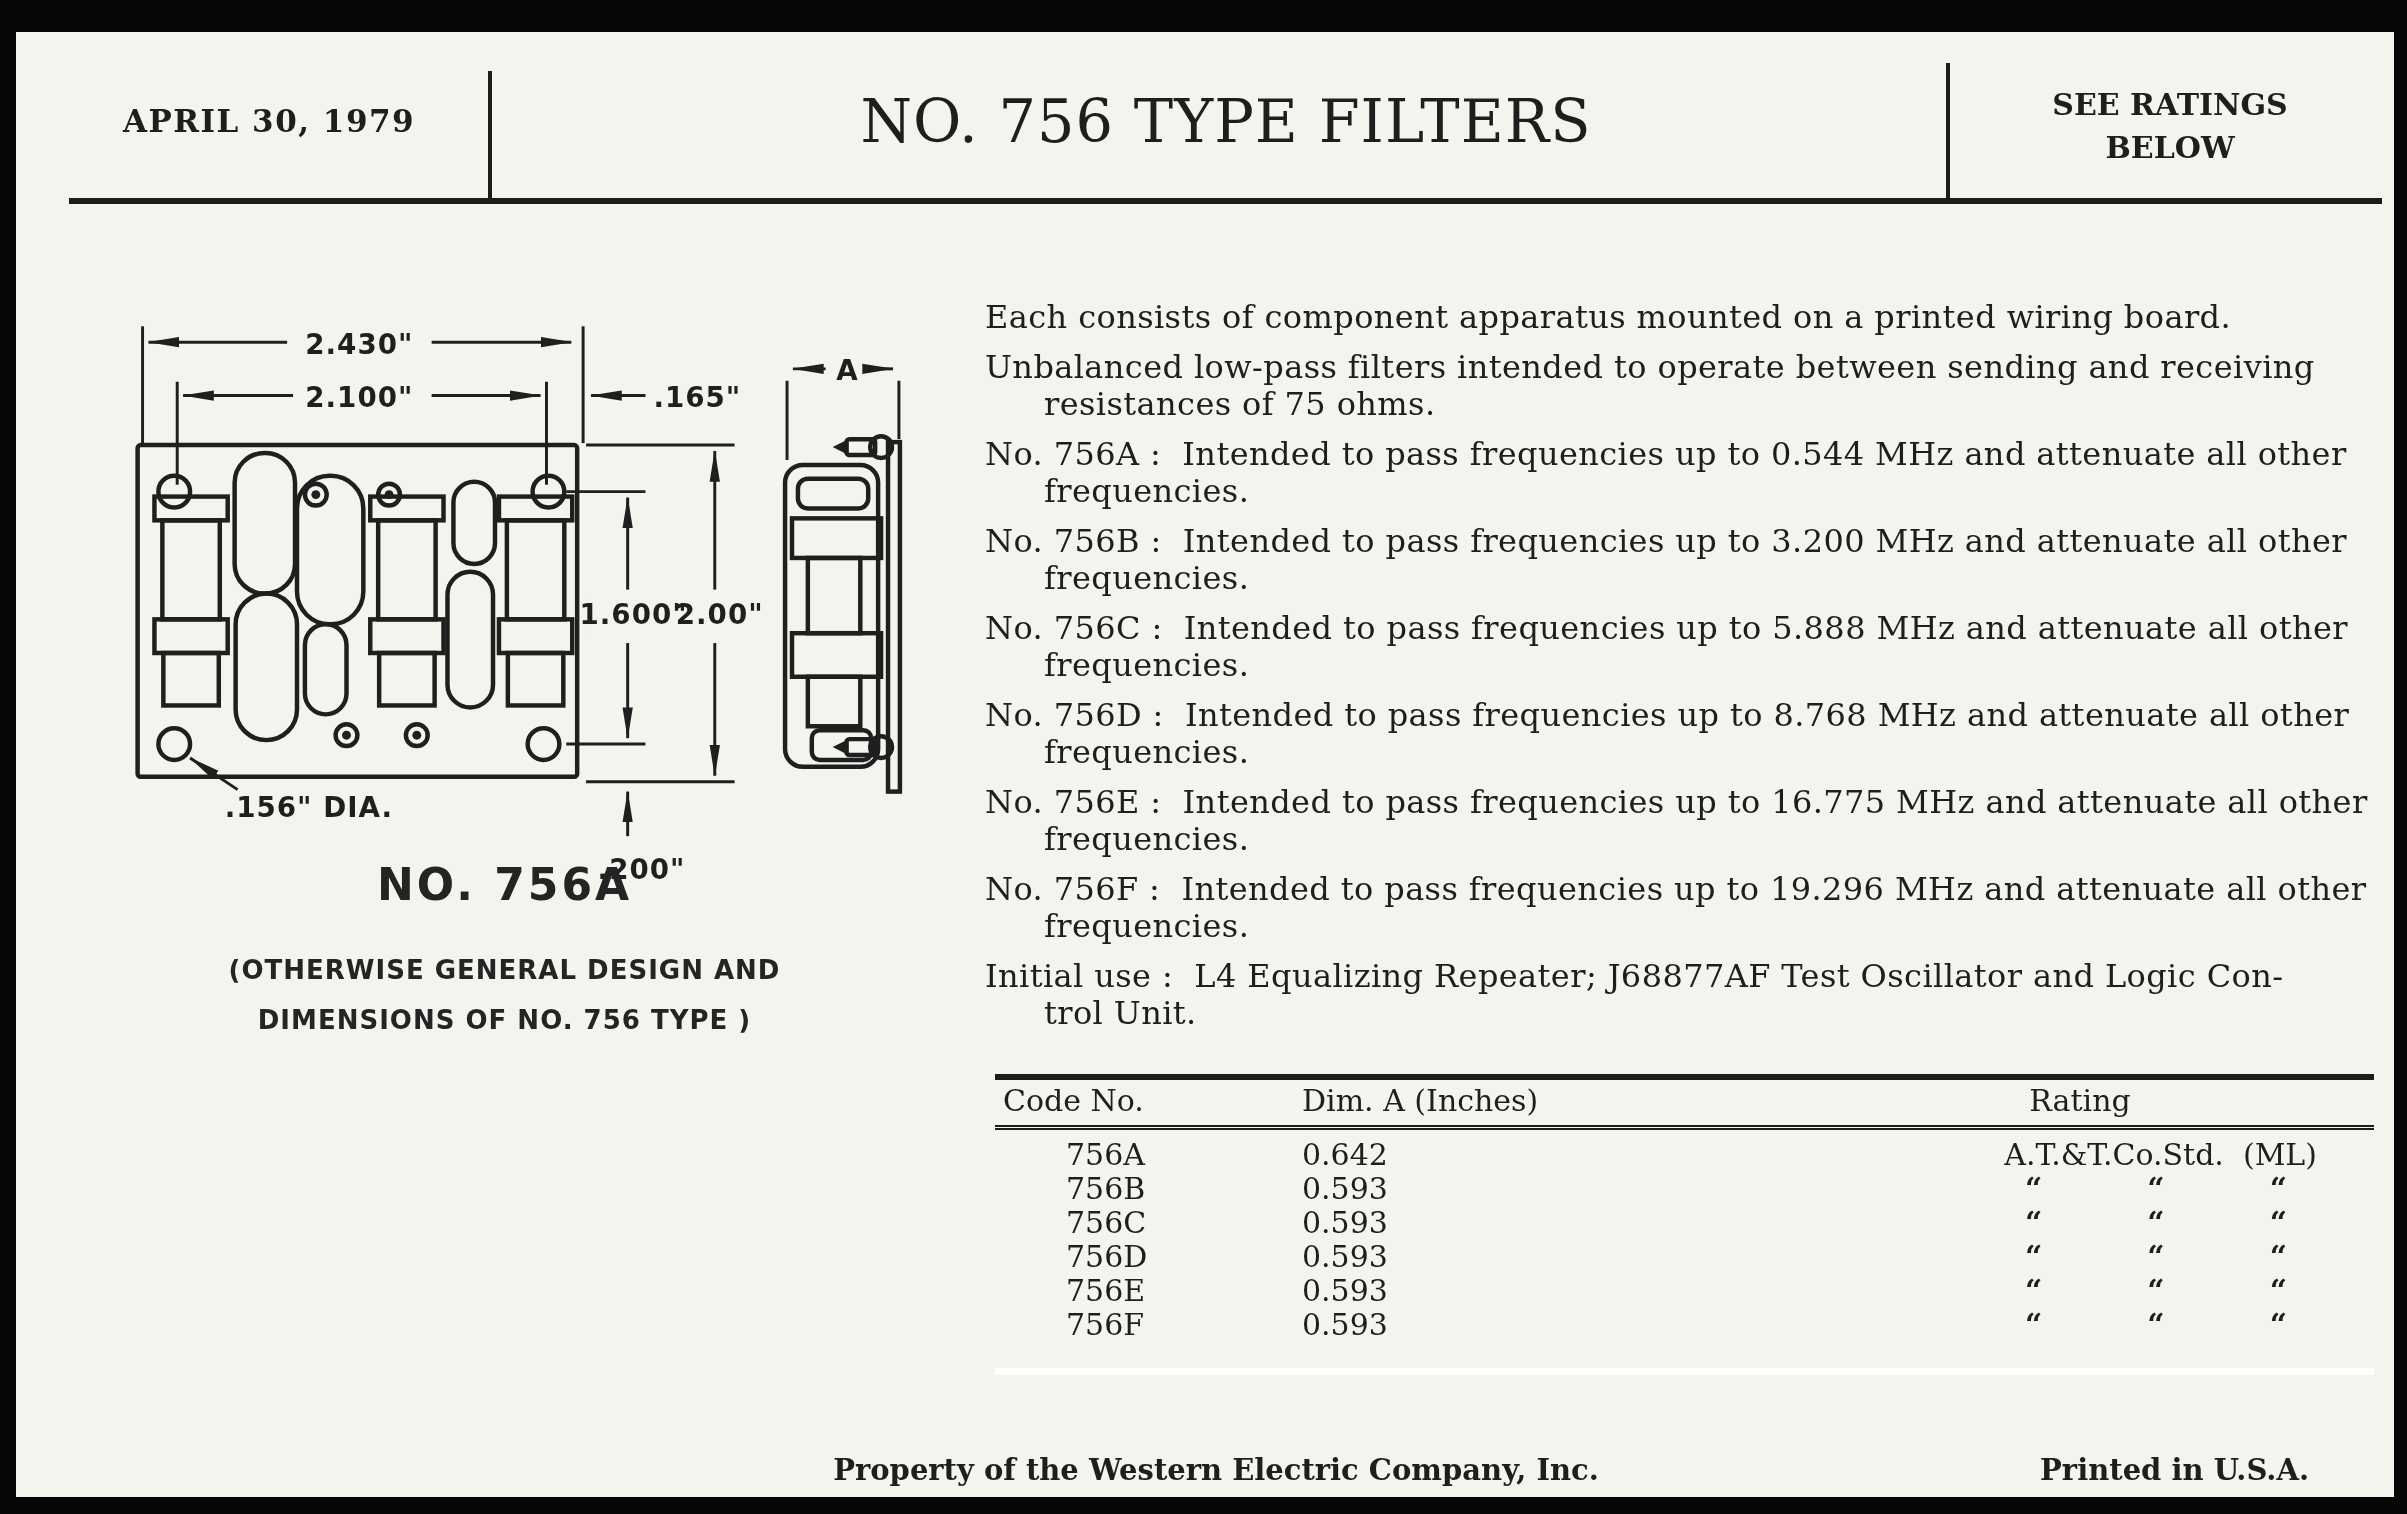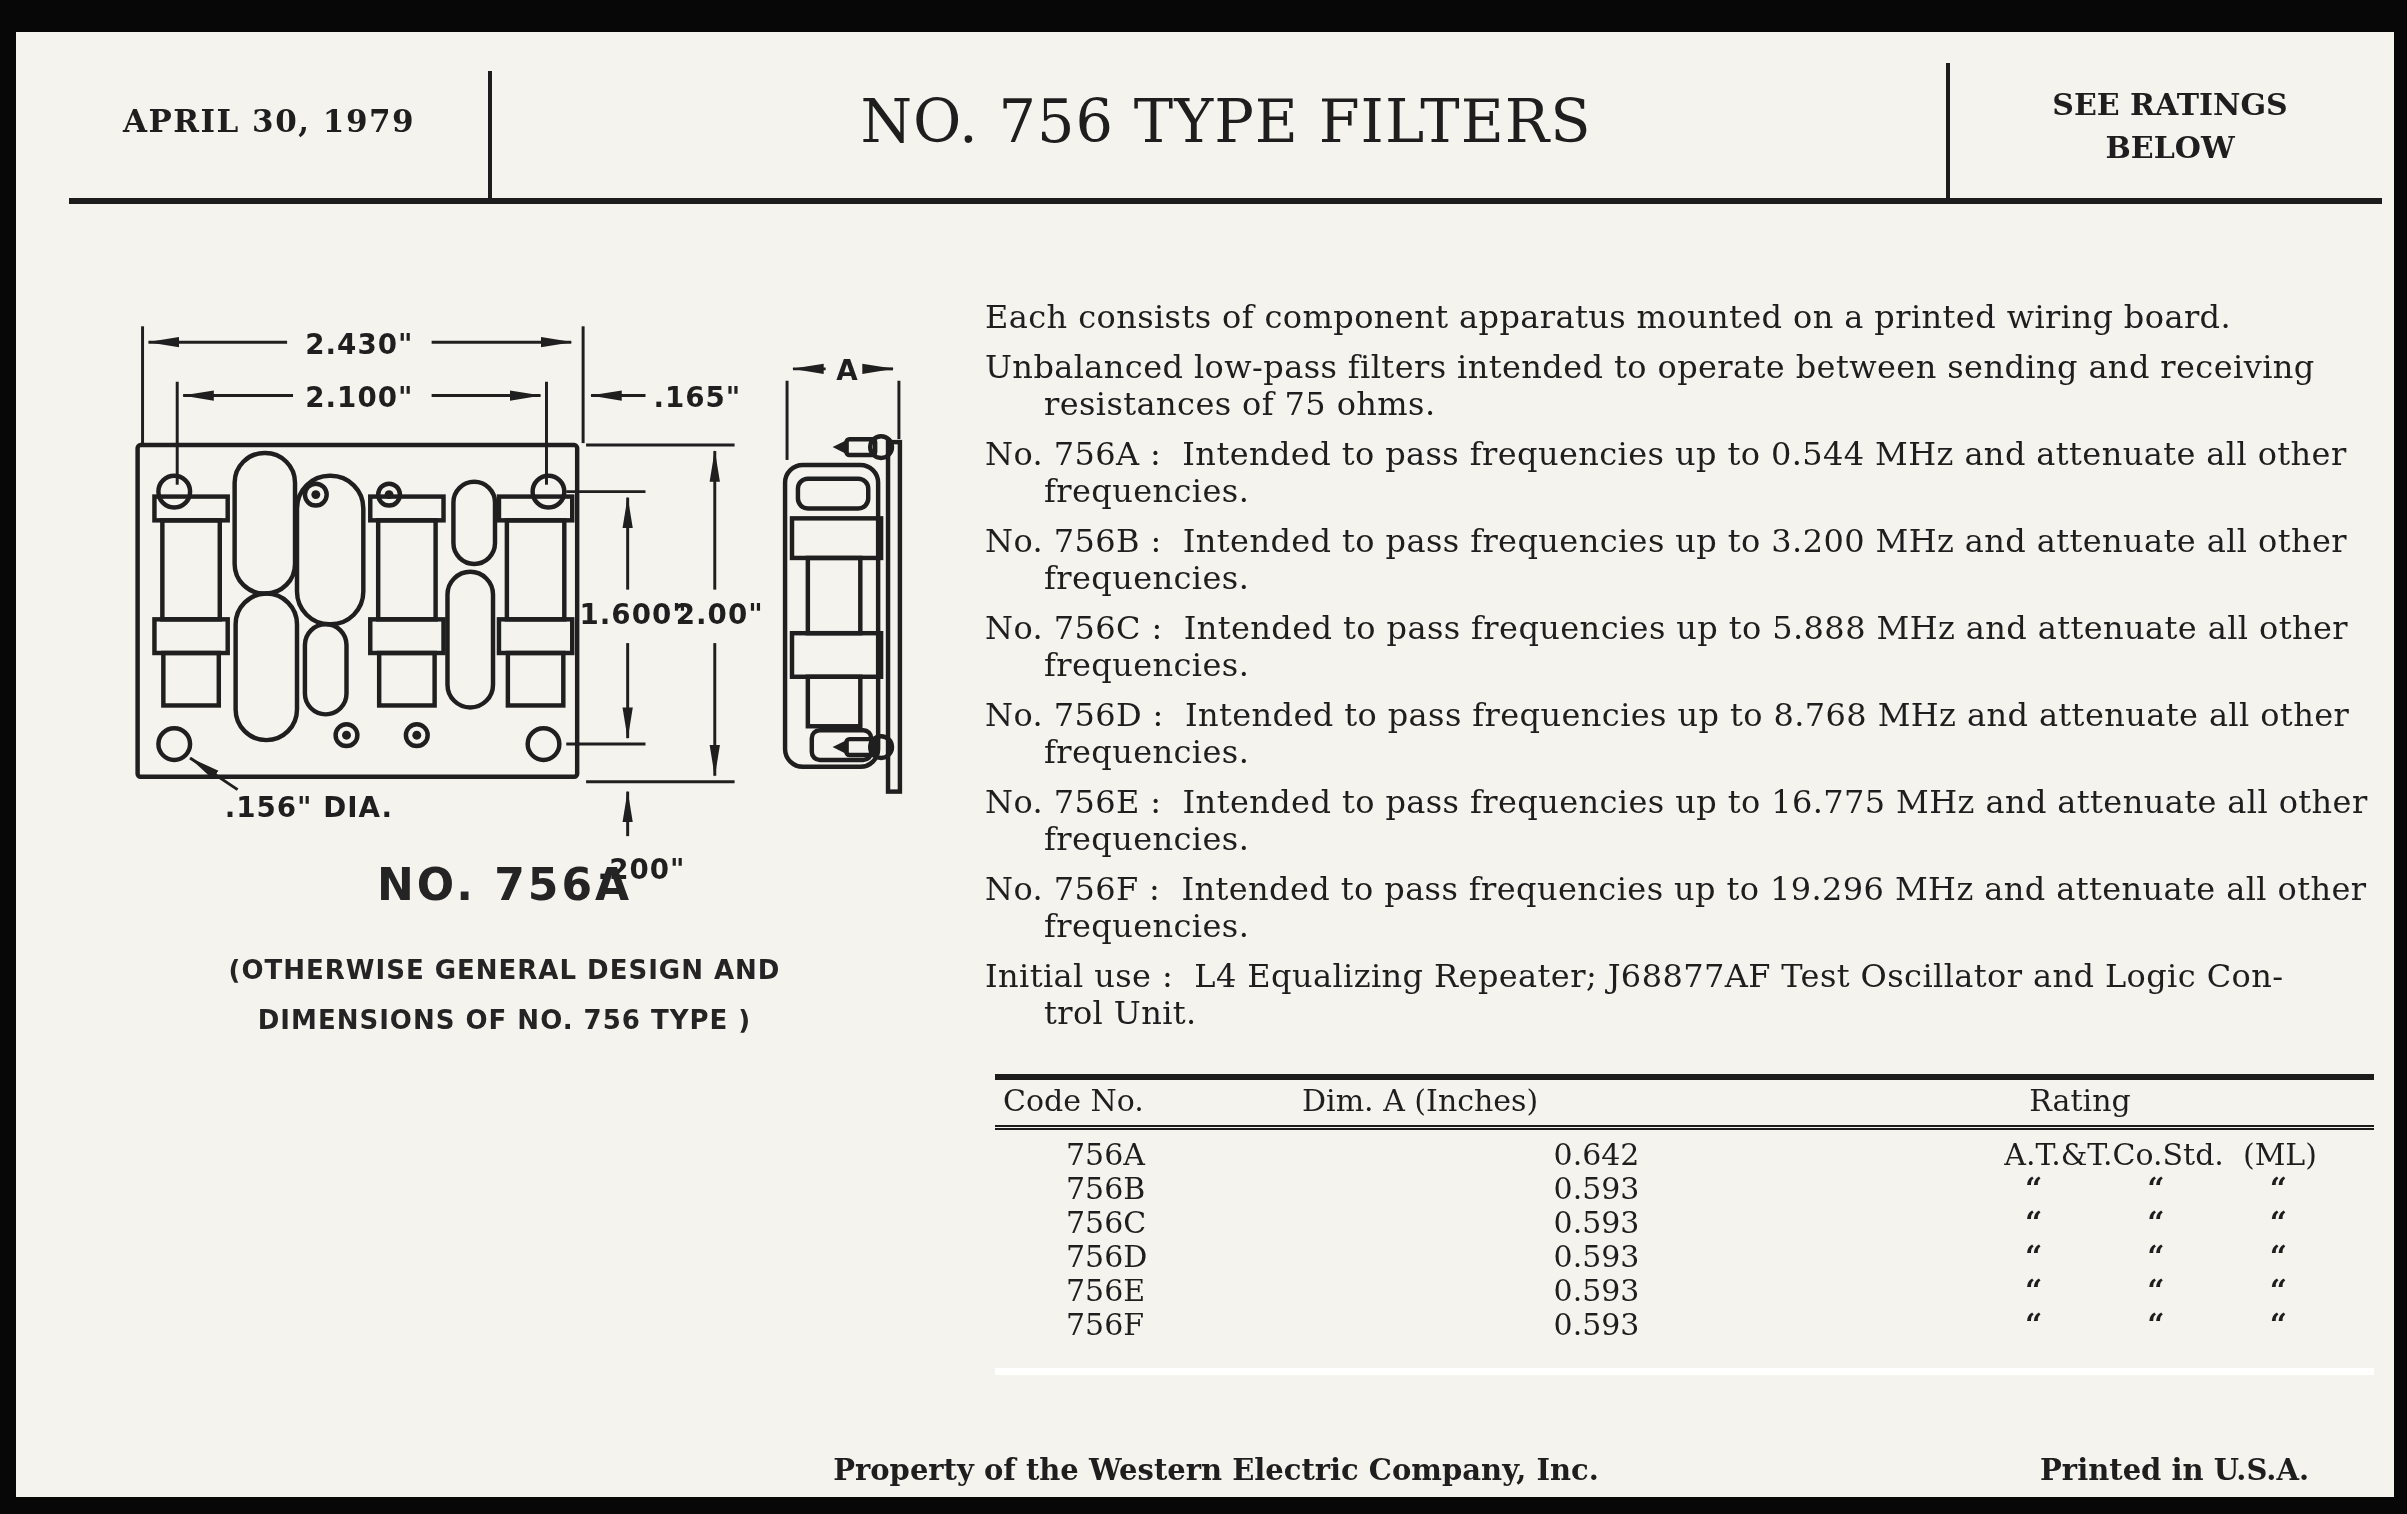--- a/index.html
+++ b/index.html
@@ -61,21 +61,21 @@
     display:grid; grid-template-columns:307px 589px 483px;
     align-items:end; height:38px; padding-bottom:7px;
     border-bottom:5px double #1c1c1c;
   }
   .th-code   { padding-left:8px; }
   .th-dim    { }
   .th-rating { text-align:center; padding-right:105px; }
   .tbl-body  { padding:8px 0 26px 0; }
   .tbl-row   { display:grid; grid-template-columns:307px 589px 483px; height:34px; line-height:34px; }
   .td-code   { padding-left:71px; }
-  .td-dim    { text-align:center; }
+  .td-dim    { }
   .td-rating { text-align:right; padding-right:57px; white-space:pre; }
   .td-ditto  { display:flex; justify-content:space-between; padding:0 87px 0 134px; font-weight:bold; }
   
   .foot-prop {
     position:absolute; left:1216px; top:1453px; transform:translateX(-50%);
     font-size:29px; font-weight:bold; white-space:nowrap;
   }
   .foot-printed {
     position:absolute; right:99px; top:1453px;
     font-size:29px; font-weight:bold; white-space:nowrap;

